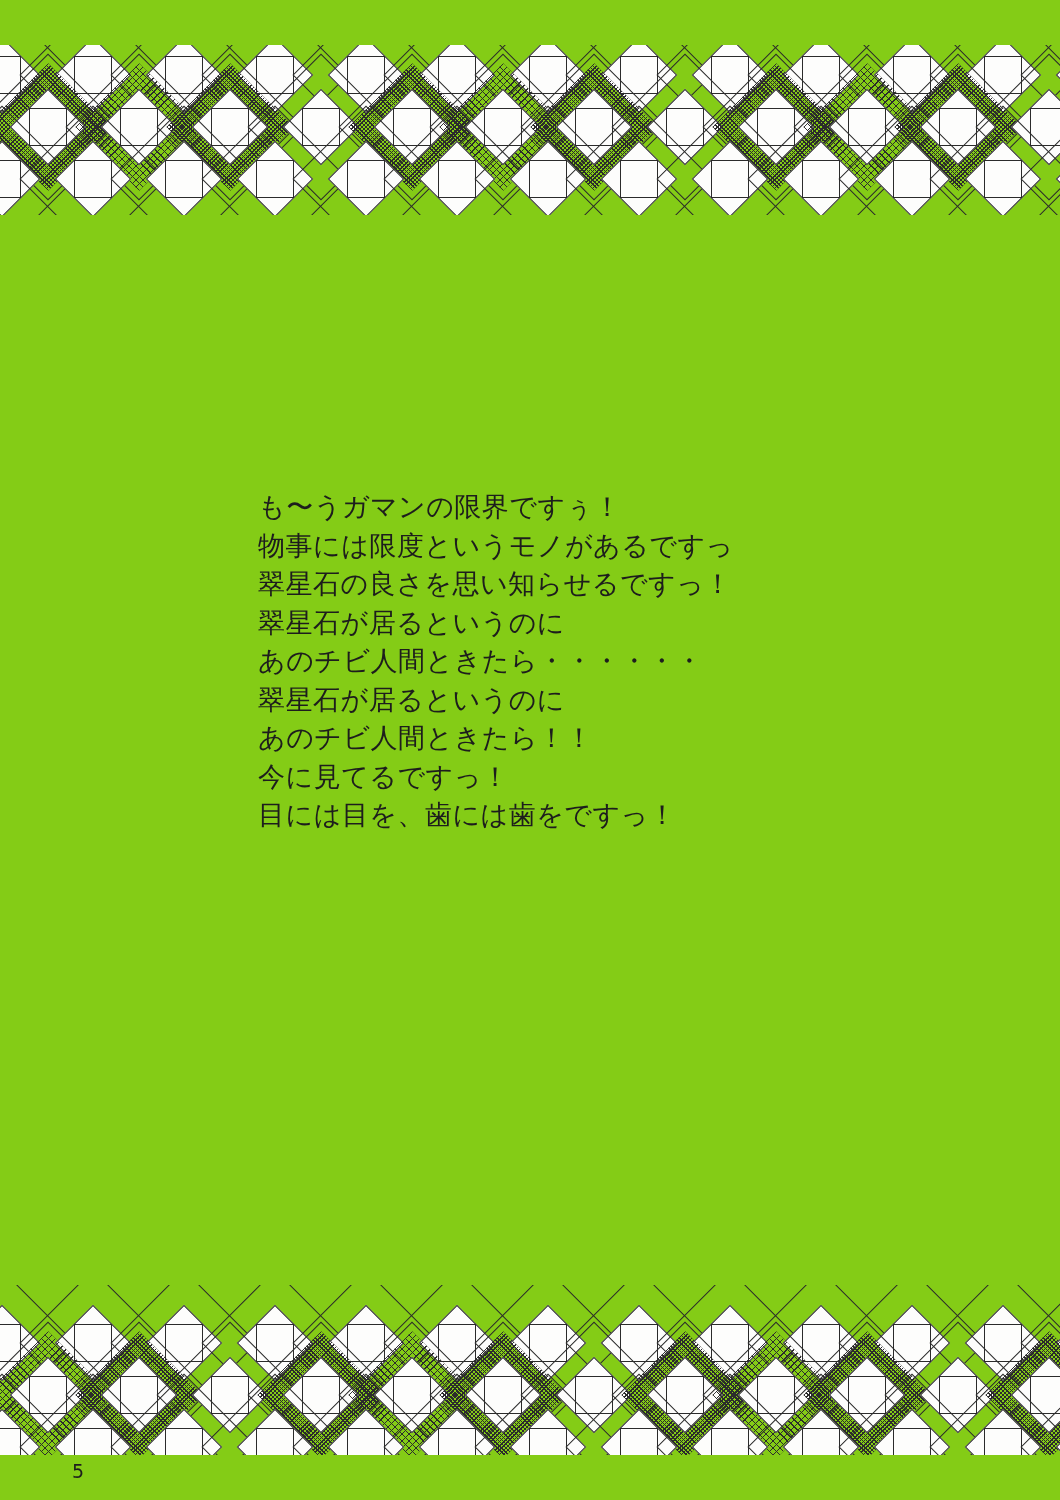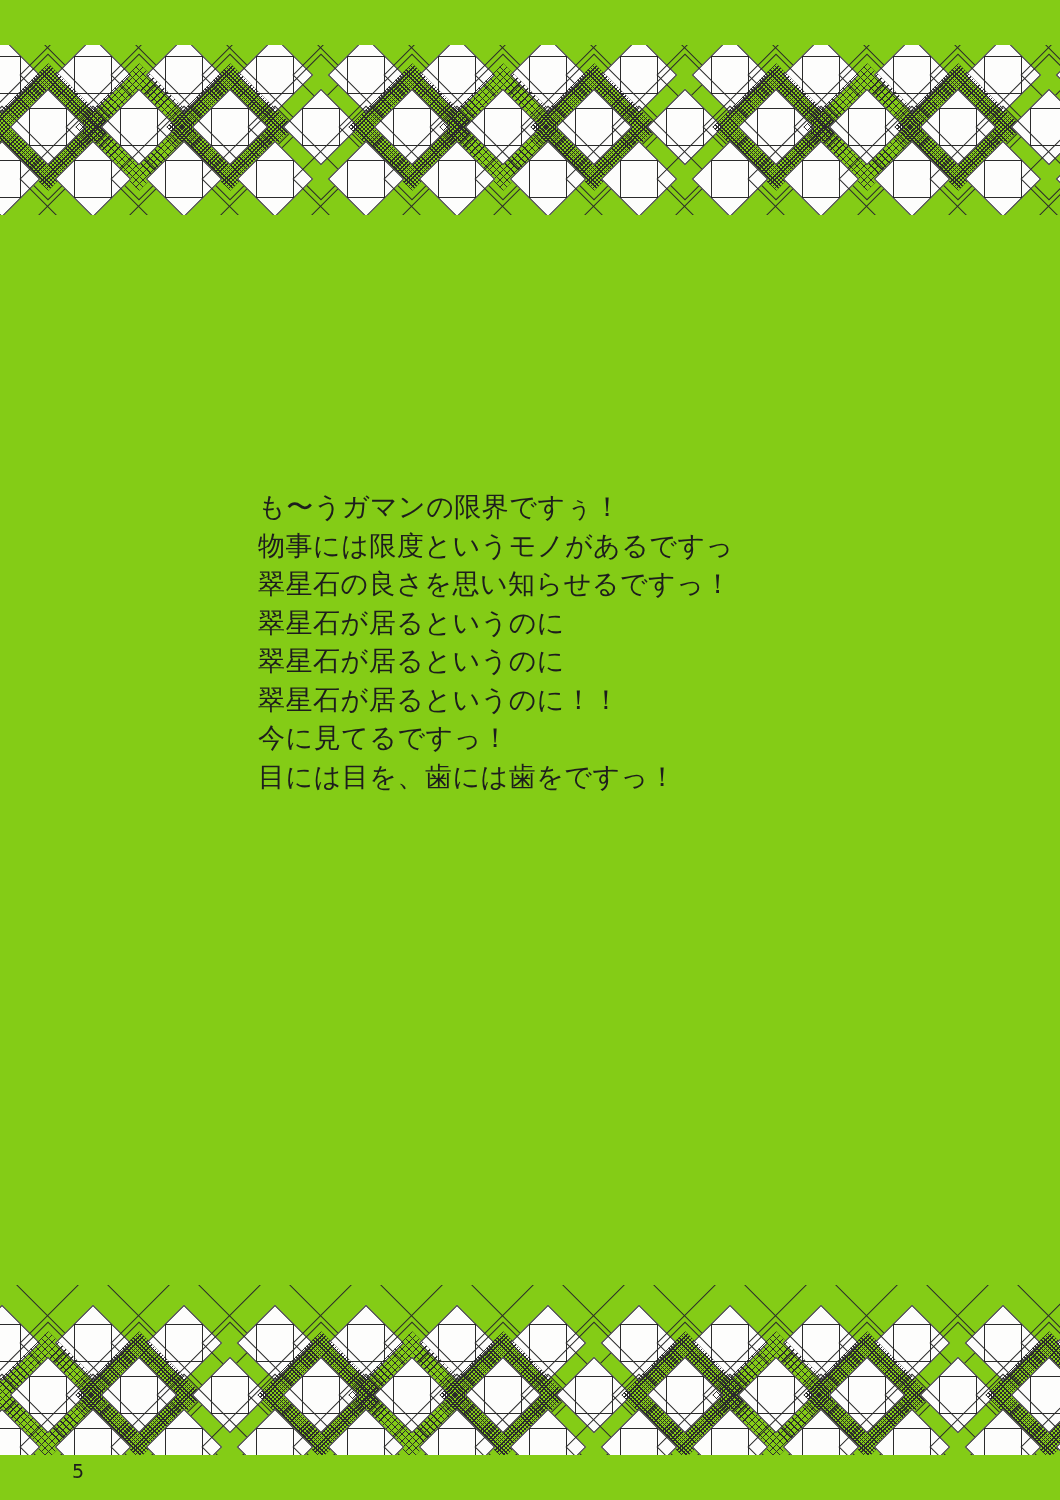--- a/index.html
+++ b/index.html
@@ -321,22 +321,23 @@
           <div class="core"></div>
         </div>
       </div>
   </div>
 
   <div class="poem">
     <div class="poem-line">も〜うガマンの限界ですぅ！</div>
     <div class="poem-line">物事には限度というモノがあるですっ</div>
     <div class="poem-line">翠星石の良さを思い知らせるですっ！</div>
     <div class="poem-line">翠星石が居るというのに</div>
+    <div class="poem-line">あのチビ人間ときたら・・・・・・</div>
     <div class="poem-line">翠星石が居るというのに</div>
-    <div class="poem-line">翠星石が居るというのに！！</div>
+    <div class="poem-line">あのチビ人間ときたら！！</div>
     <div class="poem-line">今に見てるですっ！</div>
     <div class="poem-line">目には目を、歯には歯をですっ！</div>
   </div>
 
   <div class="border-band border-bottom">
     <div class="band-inner" id="band-bottom">
         <div class="dia" style="left: -10px; top: 6px;">
           <div class="outline"></div>
           <div class="fill none"></div>
           <div class="core"></div>

